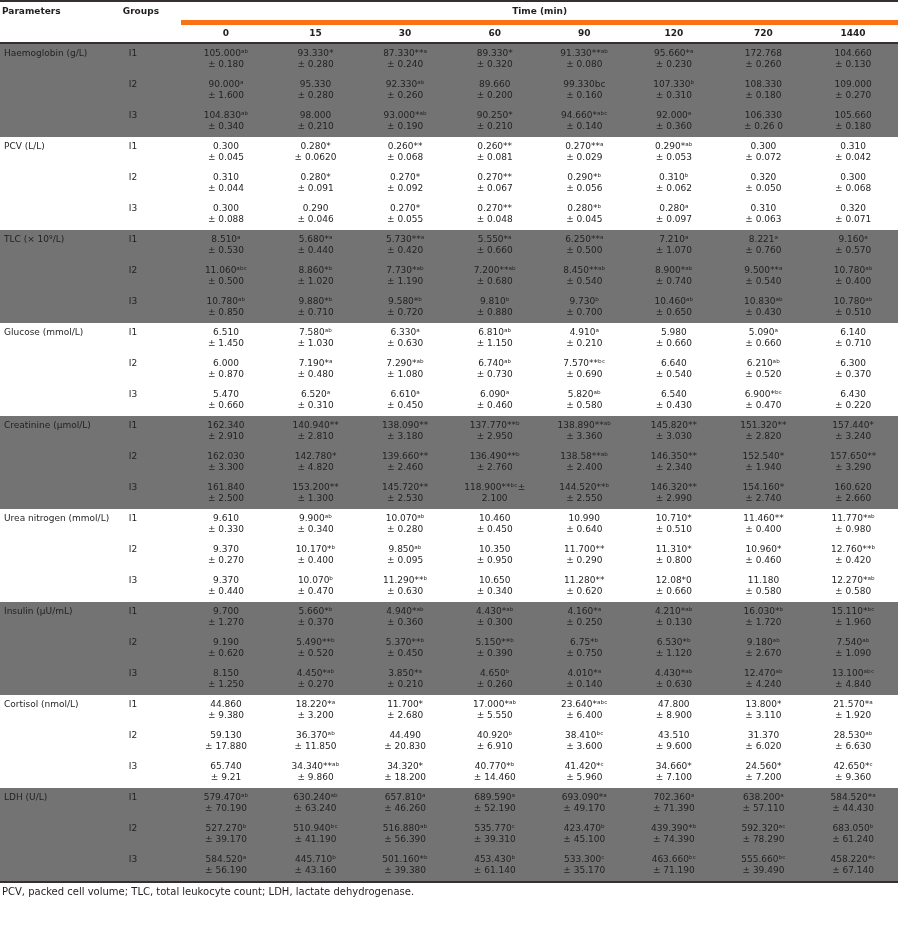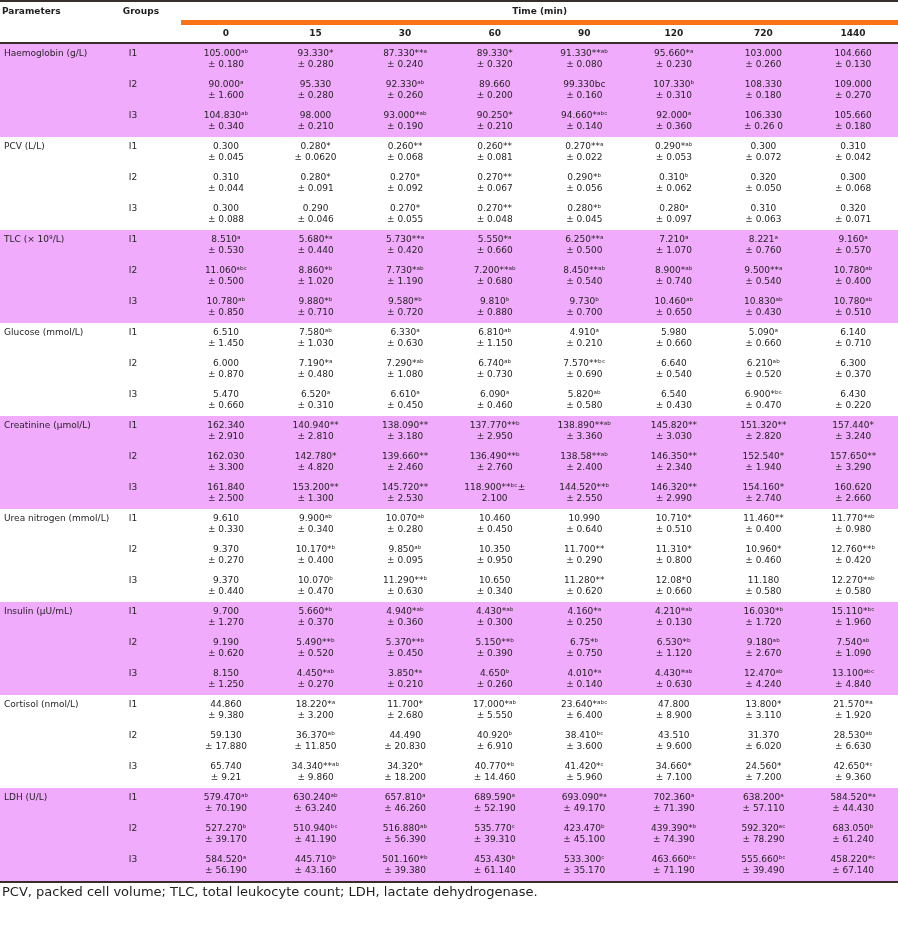--- a/index.html
+++ b/index.html
@@ -48,26 +48,26 @@
   }
   td.param-cell{
     text-align:left;
     padding-left:4px;
     white-space:nowrap;
   }
   td.group-cell{
     text-align:left;
     padding-left:8px;
   }
-  tr.band-a{background:#f0abfc;}
+  tr.band-a{background:#737373;}
   tr.band-b{background:#ffffff;}
   .val{white-space:nowrap;}
   .se{white-space:nowrap;}
   .footnotes{
-    font-size:13px;
+    font-size:10px;
     line-height:10.5px;
     padding:4px 2px 4px 2px;
     color:#221f1f;
   }
   .footnotes div{margin:0 0 1px 0;}
 </style>
 </head>
 <body>
 
 <div class="page">
@@ -127,21 +127,21 @@
           </td>
           <td class="val-cell">
             <div class="val">91.330**ᵃᵇ</div>
             <div class="se">± 0.080</div>
           </td>
           <td class="val-cell">
             <div class="val">95.660*ᵃ</div>
             <div class="se">± 0.230</div>
           </td>
           <td class="val-cell">
-            <div class="val">103.000</div>
+            <div class="val">172.768</div>
             <div class="se">± 0.260</div>
           </td>
           <td class="val-cell">
             <div class="val">104.660</div>
             <div class="se">± 0.130</div>
           </td>
         </tr>
         <tr class="band-a">
           <td class="group-cell">I2</td>
           <td class="val-cell">
@@ -226,21 +226,21 @@
           <td class="val-cell">
             <div class="val">0.260**</div>
             <div class="se">± 0.068</div>
           </td>
           <td class="val-cell">
             <div class="val">0.260**</div>
             <div class="se">± 0.081</div>
           </td>
           <td class="val-cell">
             <div class="val">0.270**ᵃ</div>
-            <div class="se">± 0.022</div>
+            <div class="se">± 0.029</div>
           </td>
           <td class="val-cell">
             <div class="val">0.290*ᵃᵇ</div>
             <div class="se">± 0.053</div>
           </td>
           <td class="val-cell">
             <div class="val">0.300</div>
             <div class="se">± 0.072</div>
           </td>
           <td class="val-cell">

